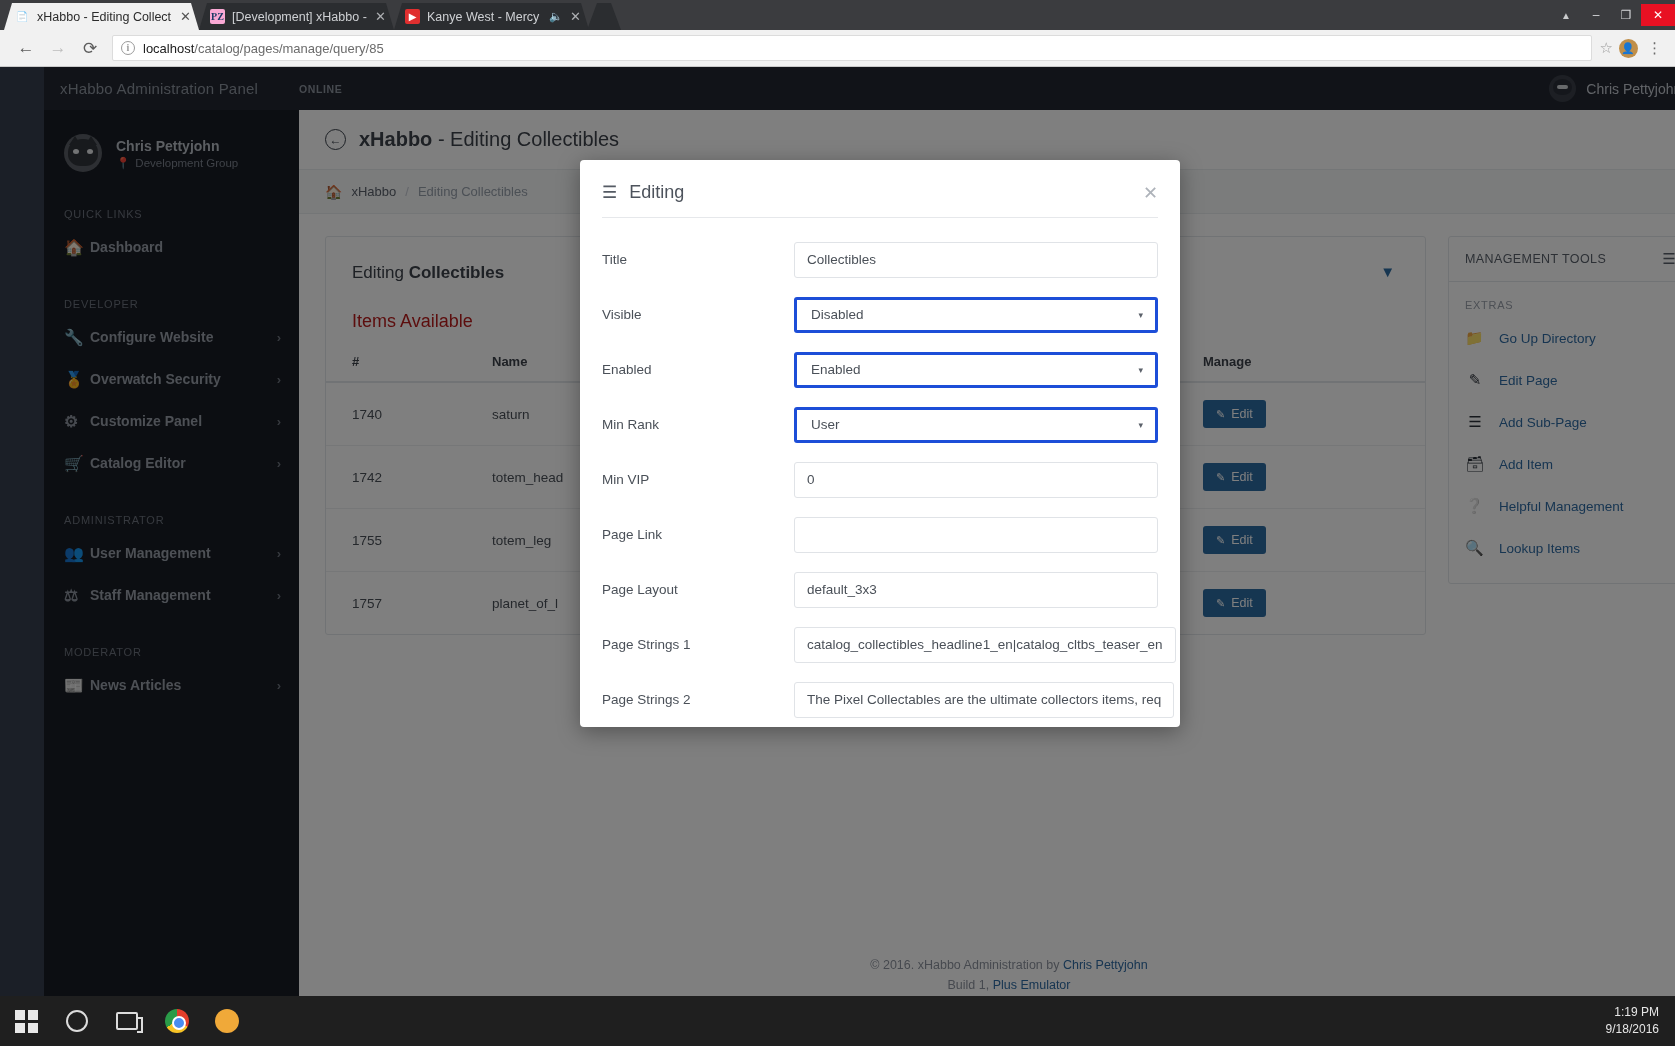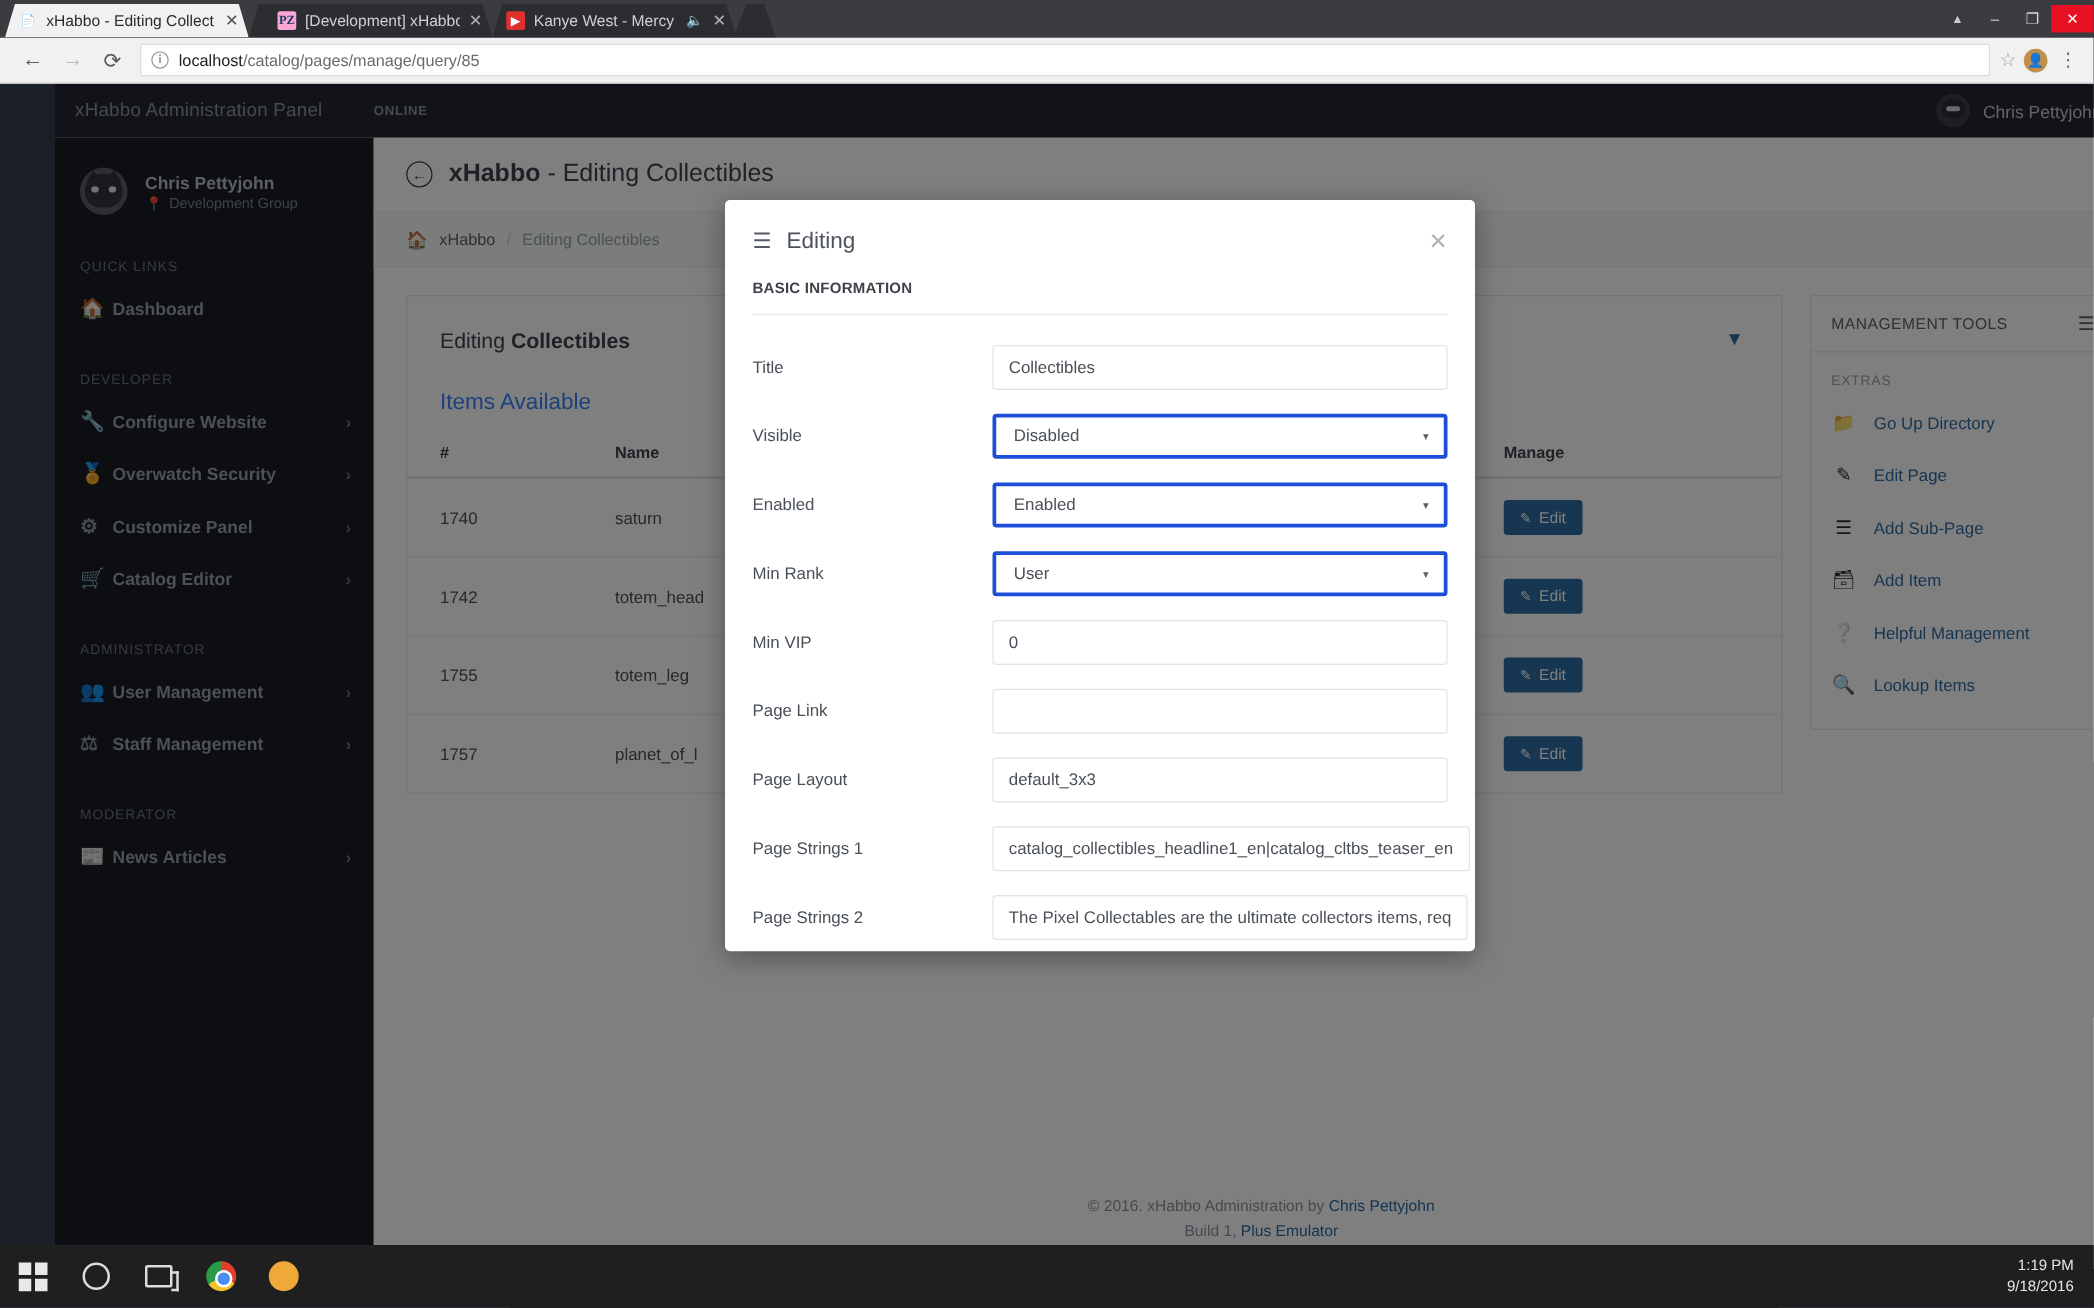--- a/index.html
+++ b/index.html
@@ -28,21 +28,21 @@
     background: #2b2d30;
   }
   .tab.active { background: #f1f1f1; color: #2b2b2b; }
   .tab .tab-fav {
     width: 15px; height: 15px; flex: 0 0 15px;
     display: flex; align-items: center; justify-content: center;
     font-size: 10px; border-radius: 2px;
   }
   .fav-doc { color: #888; font-size: 14px; }
   .fav-blue { background: #f9a8d4; color: #1b3a66; font-weight: bold; font-size: 8px;
-              font-family: "Liberation Serif", serif; margin-left: 12px; }
+              font-family: "Liberation Serif", serif; }
   .fav-yt { background: #e02f2f; color: #fff; font-size: 8px; }
   .tab .tab-title {
     flex: 1 1 auto; white-space: nowrap; overflow: hidden;
     text-overflow: clip; font-size: 12.5px;
   }
   .tab .tab-mute { font-size: 11px; color: #cfd1d4; }
   .tab .tab-close { font-size: 13px; opacity: .8; }
   .tab-newstub {
     width: 34px; height: 27px; background: #2b2d30;
     clip-path: polygon(0 100%, 10px 0, calc(100% - 10px) 0, 100% 100%);
@@ -197,21 +197,21 @@
   .card {
     background: #fff; border: 1px solid #e3e6ea; border-radius: 3px;
   }
   .card-left { flex: 1 1 auto; min-width: 0; align-self: flex-start; }
   .card-left-head {
     padding: 26px 26px 0 26px; display: flex; align-items: flex-start; justify-content: space-between;
   }
   .card-h1 { font-size: 17px; color: #3d424b; }
   .card-h1 b { font-weight: bold; }
   .chev-down { color: #2d6ca2; font-size: 15px; padding-right: 4px; }
-  .card-h2 { font-size: 18px; color: #3b82f6; padding: 28px 26px 14px 26px; }
+  .card-h2 { font-size: 18px; color: #b91c1c; padding: 28px 26px 14px 26px; }
   table.items { width: 100%; border-collapse: collapse; }
   table.items th {
     text-align: left; font-size: 13px; color: #3d424b; font-weight: bold;
     padding: 8px 8px 12px 26px; border-bottom: 2px solid #e3e6ea;
   }
   table.items th.c-manage { padding-left: 8px; }
   table.items td {
     font-size: 13.5px; color: #4a5058; padding: 17px 8px 17px 26px;
     border-bottom: 1px solid #edeff1;
   }
@@ -571,21 +571,20 @@
   </div>
 
   <div class="backdrop"></div>
 
   <div class="modal">
     <div class="modal-head">
       <span class="mh-burger">☰</span>
       <span class="mh-title">Editing</span>
       <span class="mh-close">✕</span>
     </div>
-    <div class="modal-sub">BASIC INFORMATION</div>
     <div class="modal-hr"></div>
 
     <div class="form">
       <div class="frow">
         <span class="flabel">Title</span>
         <span class="fctl">
           <span class="finput">Collectibles</span>
         </span>
       </div>
       <div class="frow">

